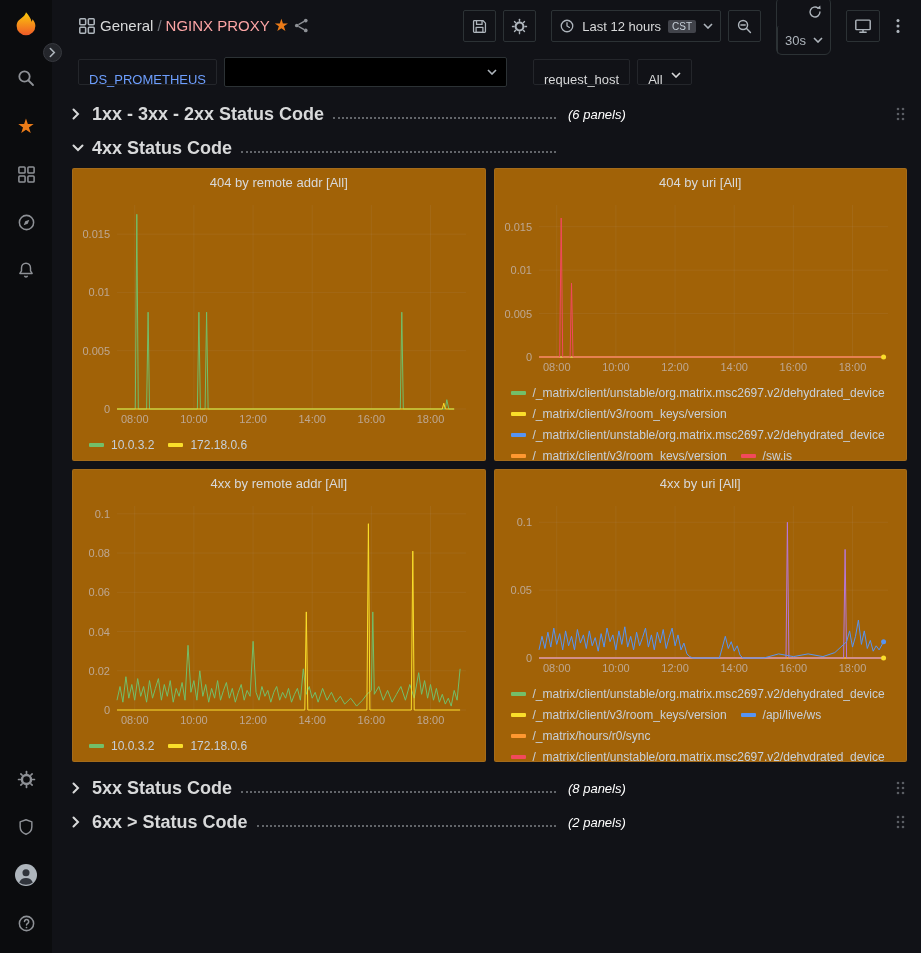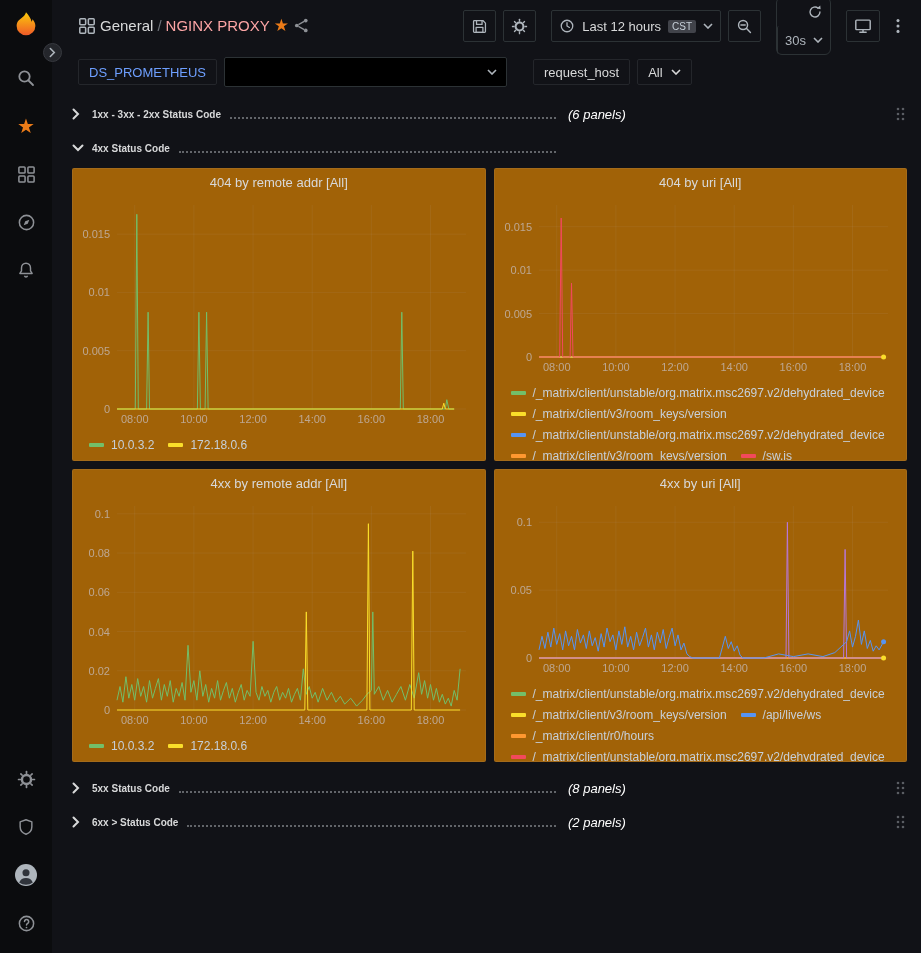--- a/index.html
+++ b/index.html
@@ -54,37 +54,37 @@
   .time-label { color: #d8d9da; white-space: nowrap; }
   .tz-tag { background: #41434a; color: #c7d0d9; font-size: 10px; padding: 1px 4px; border-radius: 2px; }
   .kebab { border: none; background: none; color: #aeb5bc; cursor: pointer; padding: 0 2px; display: flex; }
   .gap-l { margin-left: 8px; }
   
   .submenu {
     position: absolute; left: 52px; top: 52px; right: 0; height: 40px;
     display: flex; align-items: center; gap: 7px; padding: 0 12px 0 26px;
   }
   .var-chip {
-    height: 15px; display: flex; align-items: center; gap: 8px; padding: 12px 10px;
+    height: 15px; display: flex; gap: 8px; padding: 12px 10px;
     border: 1px solid #24262b; background: #111217; border-radius: 2px; font-size: 13px;
     cursor: pointer; white-space: nowrap;
   }
   .ds-label { color: #6e9fff; font-weight: 500; }
   .black-dd {
     height: 30px; width: 283px; background: #000; border: 1px solid #2c3235; border-radius: 2px;
     display: flex; align-items: center; justify-content: flex-end; padding: 0 9px;
     color: #aeb5bc; cursor: pointer;
   }
   .sub-gap { width: 12px; }
   
   .dashboard { position: absolute; left: 52px; top: 92px; right: 0; bottom: 0; padding: 8px 14px 0 20px; overflow: hidden; }
   .dash-row { display: flex; align-items: center; height: 28px; margin-bottom: 6px; cursor: pointer; }
   .row-chev { width: 20px; display: flex; align-items: center; color: #d8d9da; flex: none; }
   .row-left { display: flex; align-items: center; width: 468px; min-width: 0; }
-  .row-title { font-size: 10px; font-weight: 700; white-space: nowrap; color: #d8d9da; }
+  .row-title { font-size: 18px; font-weight: 700; white-space: nowrap; color: #d8d9da; }
   .row-dots { flex: 1; border-bottom: 2px dotted #62656a; height: 1px; margin: 0 4px 0 9px; transform: translateY(4px); }
   .row-count { font-style: italic; font-size: 13px; color: #ffffff; margin-left: 8px; white-space: nowrap; }
   .row-handle { margin-left: auto; color: #5a5d63; cursor: grab; display: flex; padding-right: 2px; }
   #panels-grid { display: grid; grid-template-columns: 1fr 1fr; gap: 8px; margin: 4px 0 12px; }
   .panel {
     background: #a16207; border: 1px solid rgba(204,204,220,0.09); border-radius: 2px;
     height: 293px; display: flex; flex-direction: column; overflow: hidden;
   }
   .panel-title {
     height: 26px; flex: none; display: flex; align-items: center; justify-content: center;
@@ -508,21 +508,21 @@
           <div class="legend-item">
             <span class="swatch" style="background: rgb(250, 222, 42);"></span>
             <span>/_matrix/client/v3/room_keys/version</span>
           </div>
           <div class="legend-item">
             <span class="swatch" style="background: rgb(87, 148, 242);"></span>
             <span>/api/live/ws</span>
           </div>
           <div class="legend-item">
             <span class="swatch" style="background: rgb(255, 152, 48);"></span>
-            <span>/_matrix/client/r0/hours</span>
+            <span>/_matrix/hours/r0/sync</span>
           </div>
           <div class="legend-item">
             <span class="swatch" style="background: rgb(242, 73, 92);"></span>
             <span>/_matrix/client/unstable/org.matrix.msc2697.v2/dehydrated_device</span>
           </div>
         </div>
       </div>
     </div>
 
   <div class="dash-row">

